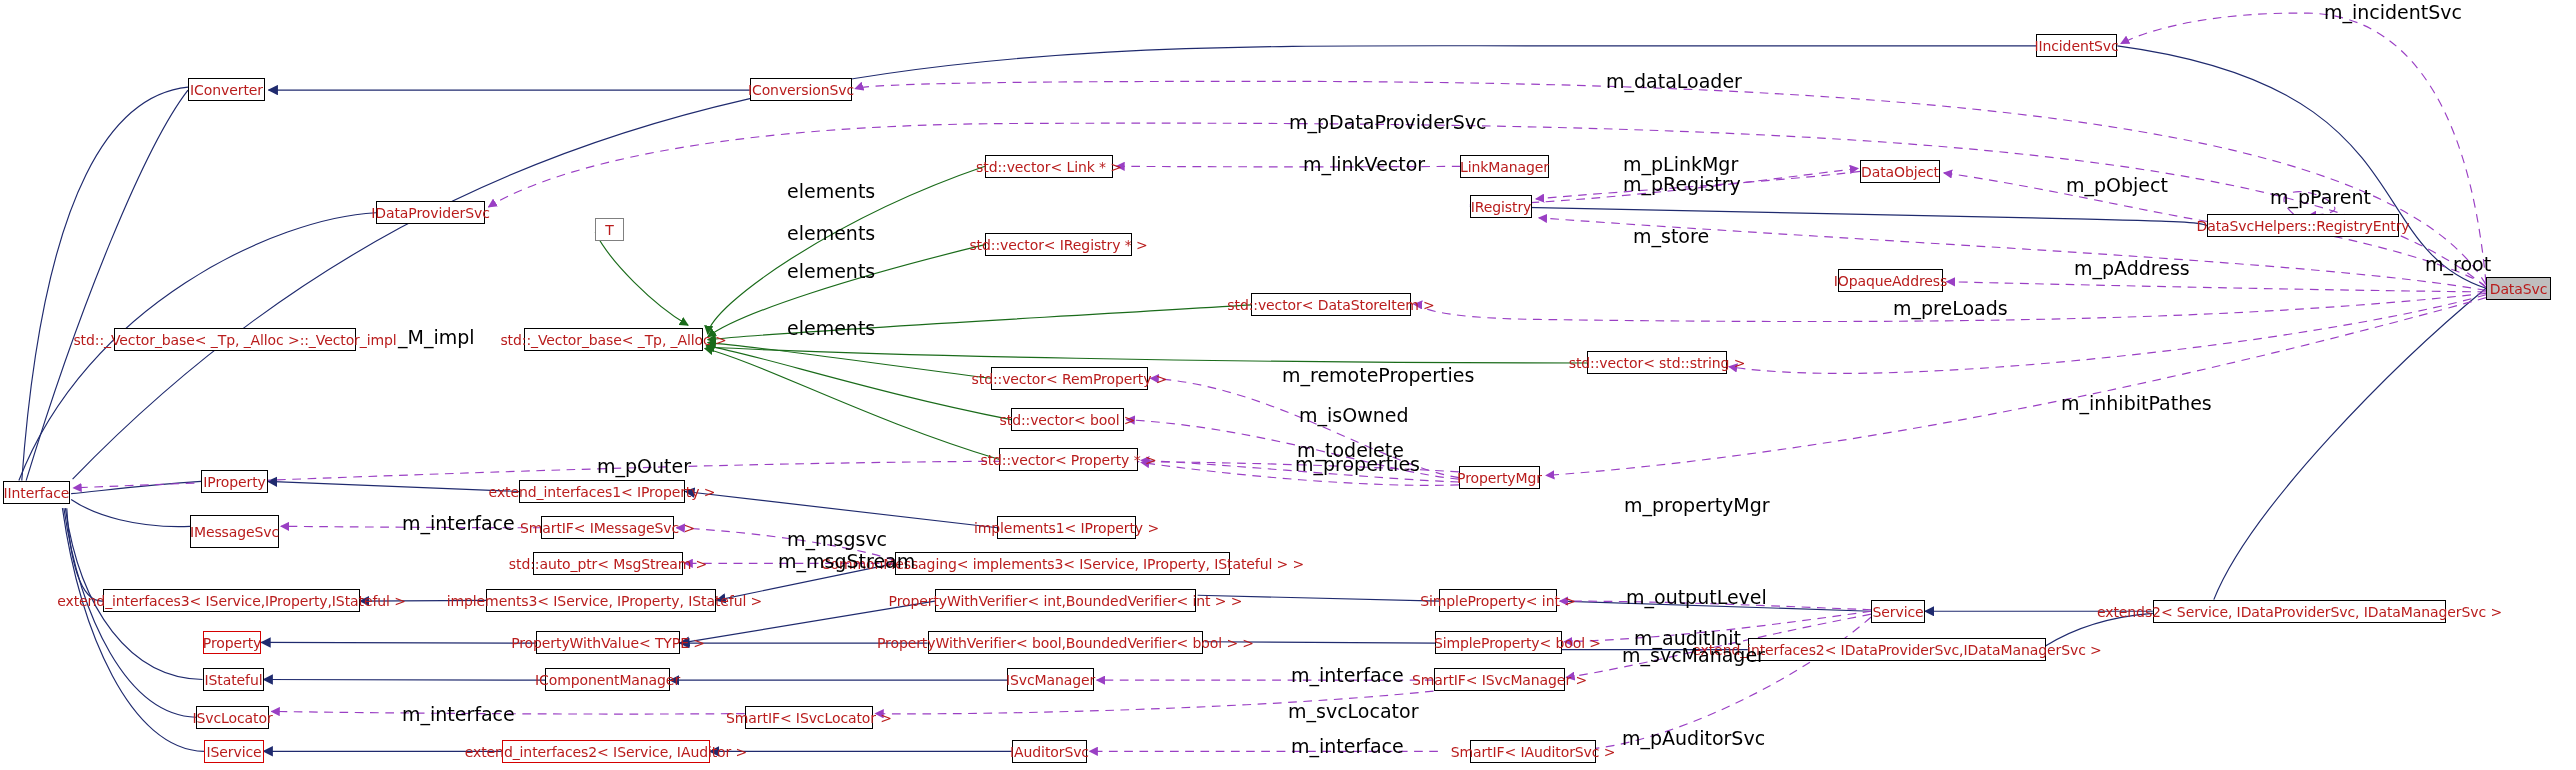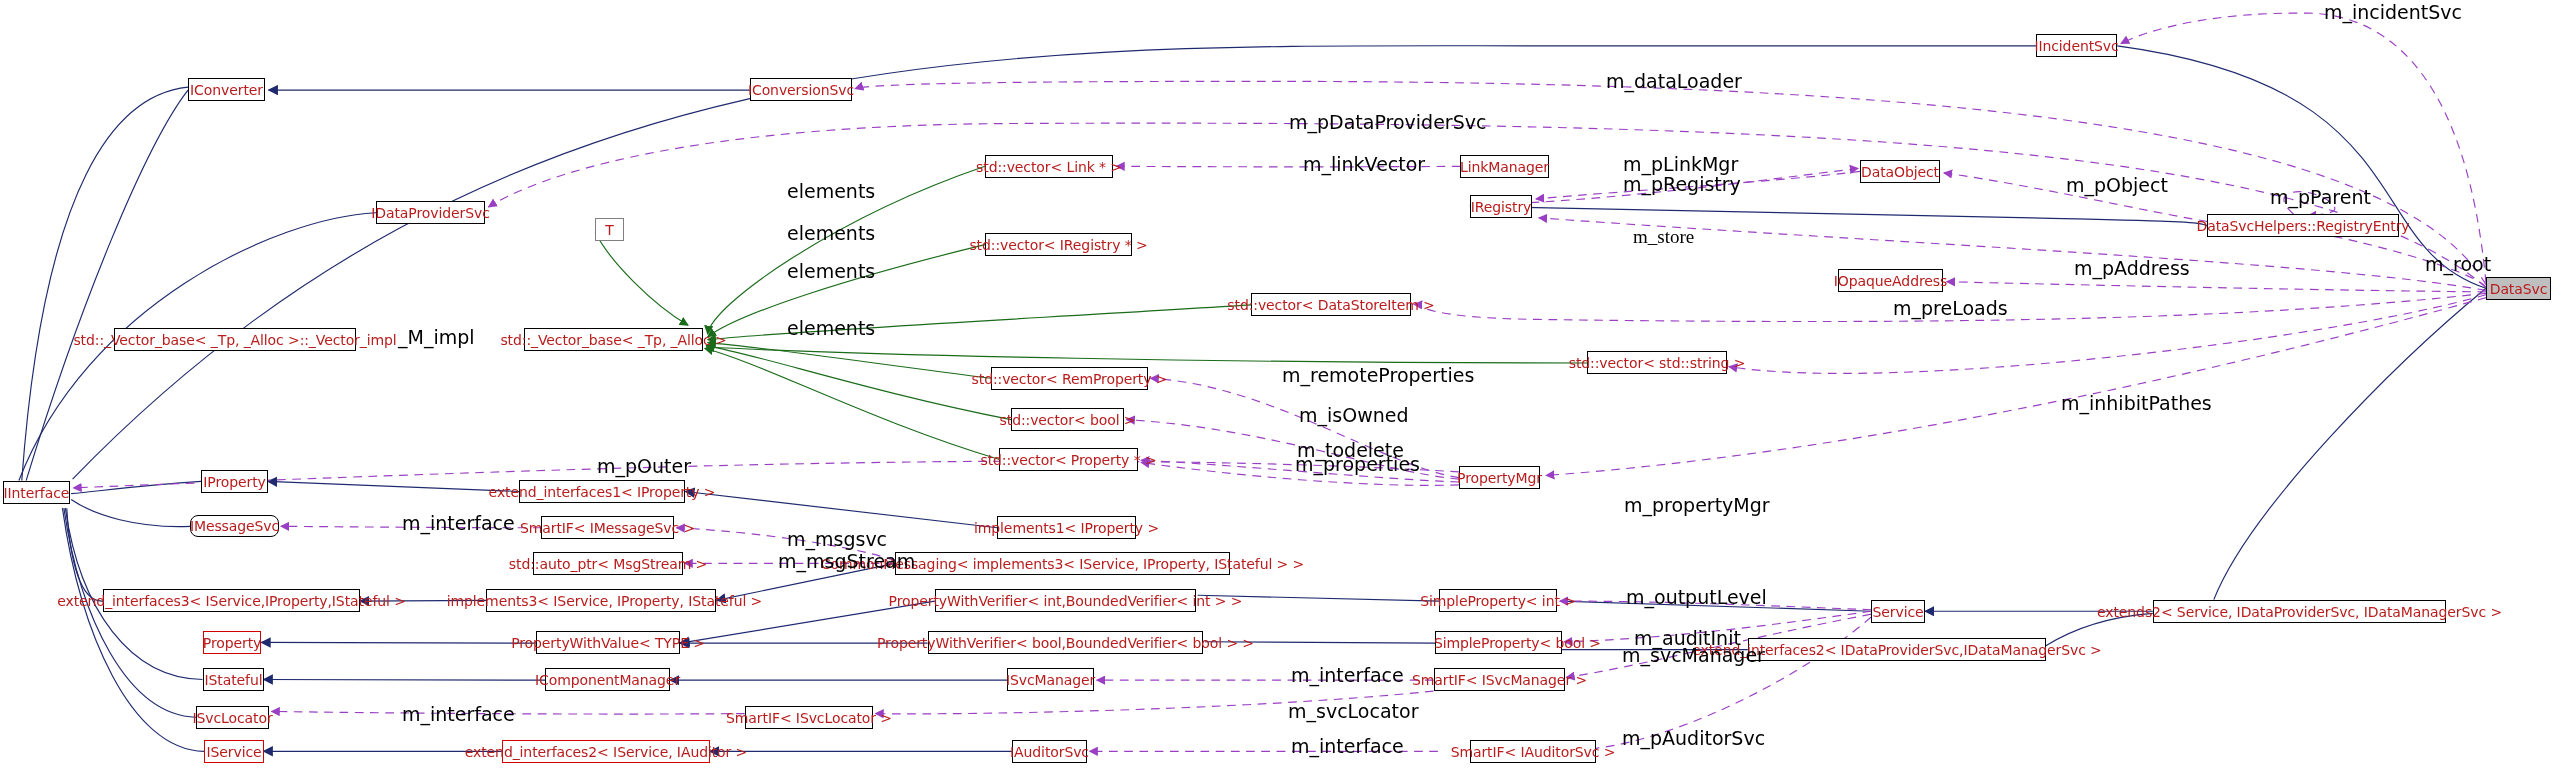--- a/index.html
+++ b/index.html
@@ -161,21 +161,21 @@
       <div class="node" style="left: 999px; top: 448px; width: 139px; height: 23px;">std::vector&lt; Property * &gt;</div>
       <div class="node" style="left: 1587px; top: 351px; width: 140px; height: 23px;">std::vector&lt; std::string &gt;</div>
       <div class="node" style="left: 1460px; top: 155px; width: 89px; height: 23px;">LinkManager</div>
       <div class="node" style="left: 1470px; top: 195px; width: 62px; height: 23px;">IRegistry</div>
       <div class="node" style="left: 1860px; top: 160px; width: 80px; height: 23px;">DataObject</div>
       <div class="node" style="left: 1838px; top: 269px; width: 105px; height: 23px;">IOpaqueAddress</div>
       <div class="node" style="left: 2207px; top: 214px; width: 192px; height: 23px;">DataSvcHelpers::RegistryEntry</div>
       <div class="node" style="left: 2036px; top: 34px; width: 81px; height: 23px;">IIncidentSvc</div>
       <div class="node current" style="left: 2486px; top: 277px; width: 65px; height: 23px;">DataSvc</div>
       <div class="node" style="left: 201px; top: 470px; width: 67px; height: 23px;">IProperty</div>
-      <div class="node" style="left: 190px; top: 515px; width: 89px; height: 22px; border-radius: 8px;">IMessageSvc</div>
+      <div class="node" style="left: 190px; top: 515px; width: 89px; height: 33px;">IMessageSvc</div>
       <div class="node" style="left: 103px; top: 589px; width: 257px; height: 23px;">extend_interfaces3&lt; IService,IProperty,IStateful &gt;</div>
       <div class="node red" style="left: 203px; top: 631px; width: 58px; height: 23px;">Property</div>
       <div class="node" style="left: 203px; top: 668px; width: 61px; height: 23px;">IStateful</div>
       <div class="node" style="left: 196px; top: 706px; width: 73px; height: 23px;">ISvcLocator</div>
       <div class="node red" style="left: 204px; top: 740px; width: 60px; height: 23px;">IService</div>
       <div class="node" style="left: 519px; top: 480px; width: 166px; height: 23px;">extend_interfaces1&lt; IProperty &gt;</div>
       <div class="node" style="left: 541px; top: 516px; width: 133px; height: 23px;">SmartIF&lt; IMessageSvc &gt;</div>
       <div class="node" style="left: 533px; top: 552px; width: 150px; height: 23px;">std::auto_ptr&lt; MsgStream &gt;</div>
       <div class="node" style="left: 486px; top: 589px; width: 230px; height: 23px; padding-left: 12px;">implements3&lt; IService, IProperty, IStateful &gt;</div>
       <div class="node" style="left: 536px; top: 631px; width: 144px; height: 23px;">PropertyWithValue&lt; TYPE &gt;</div>
@@ -201,21 +201,21 @@
   <div id="labels-layer">
       <div class="edgelabel" style="left: 2324px; top: 2.9px;">m_incidentSvc</div>
       <div class="edgelabel" style="left: 1606px; top: 72px;">m_dataLoader</div>
       <div class="edgelabel" style="left: 1289px; top: 113px;">m_pDataProviderSvc</div>
       <div class="edgelabel" style="left: 1303px; top: 155px;">m_linkVector</div>
       <div class="edgelabel" style="left: 1623px; top: 155px;">m_pLinkMgr</div>
       <div class="edgelabel" style="left: 1623px; top: 175px;">m_pRegistry</div>
       <div class="edgelabel" style="left: 2066px; top: 176px;">m_pObject</div>
       <div class="edgelabel" style="left: 2270px; top: 188px;">m_pParent</div>
       <div class="edgelabel" style="left: 2425px; top: 255px;">m_root</div>
-      <div class="edgelabel" style="left: 1633px; top: 227px; font-family: Liberation Serif, serif;">m_store</div>
+      <div class="edgelabel" style="left: 1633px; top: 227px;">m_store</div>
       <div class="edgelabel" style="left: 2074px; top: 259px;">m_pAddress</div>
       <div class="edgelabel" style="left: 1893px; top: 299px;">m_preLoads</div>
       <div class="edgelabel" style="left: 2061px; top: 394px;">m_inhibitPathes</div>
       <div class="edgelabel" style="left: 787px; top: 182px;">elements</div>
       <div class="edgelabel" style="left: 787px; top: 224px;">elements</div>
       <div class="edgelabel" style="left: 787px; top: 262px;">elements</div>
       <div class="edgelabel" style="left: 787px; top: 319px;">elements</div>
       <div class="edgelabel" style="left: 398px; top: 328px;">_M_impl</div>
       <div class="edgelabel" style="left: 1282px; top: 366px;">m_remoteProperties</div>
       <div class="edgelabel" style="left: 1299px; top: 406px;">m_isOwned</div>

